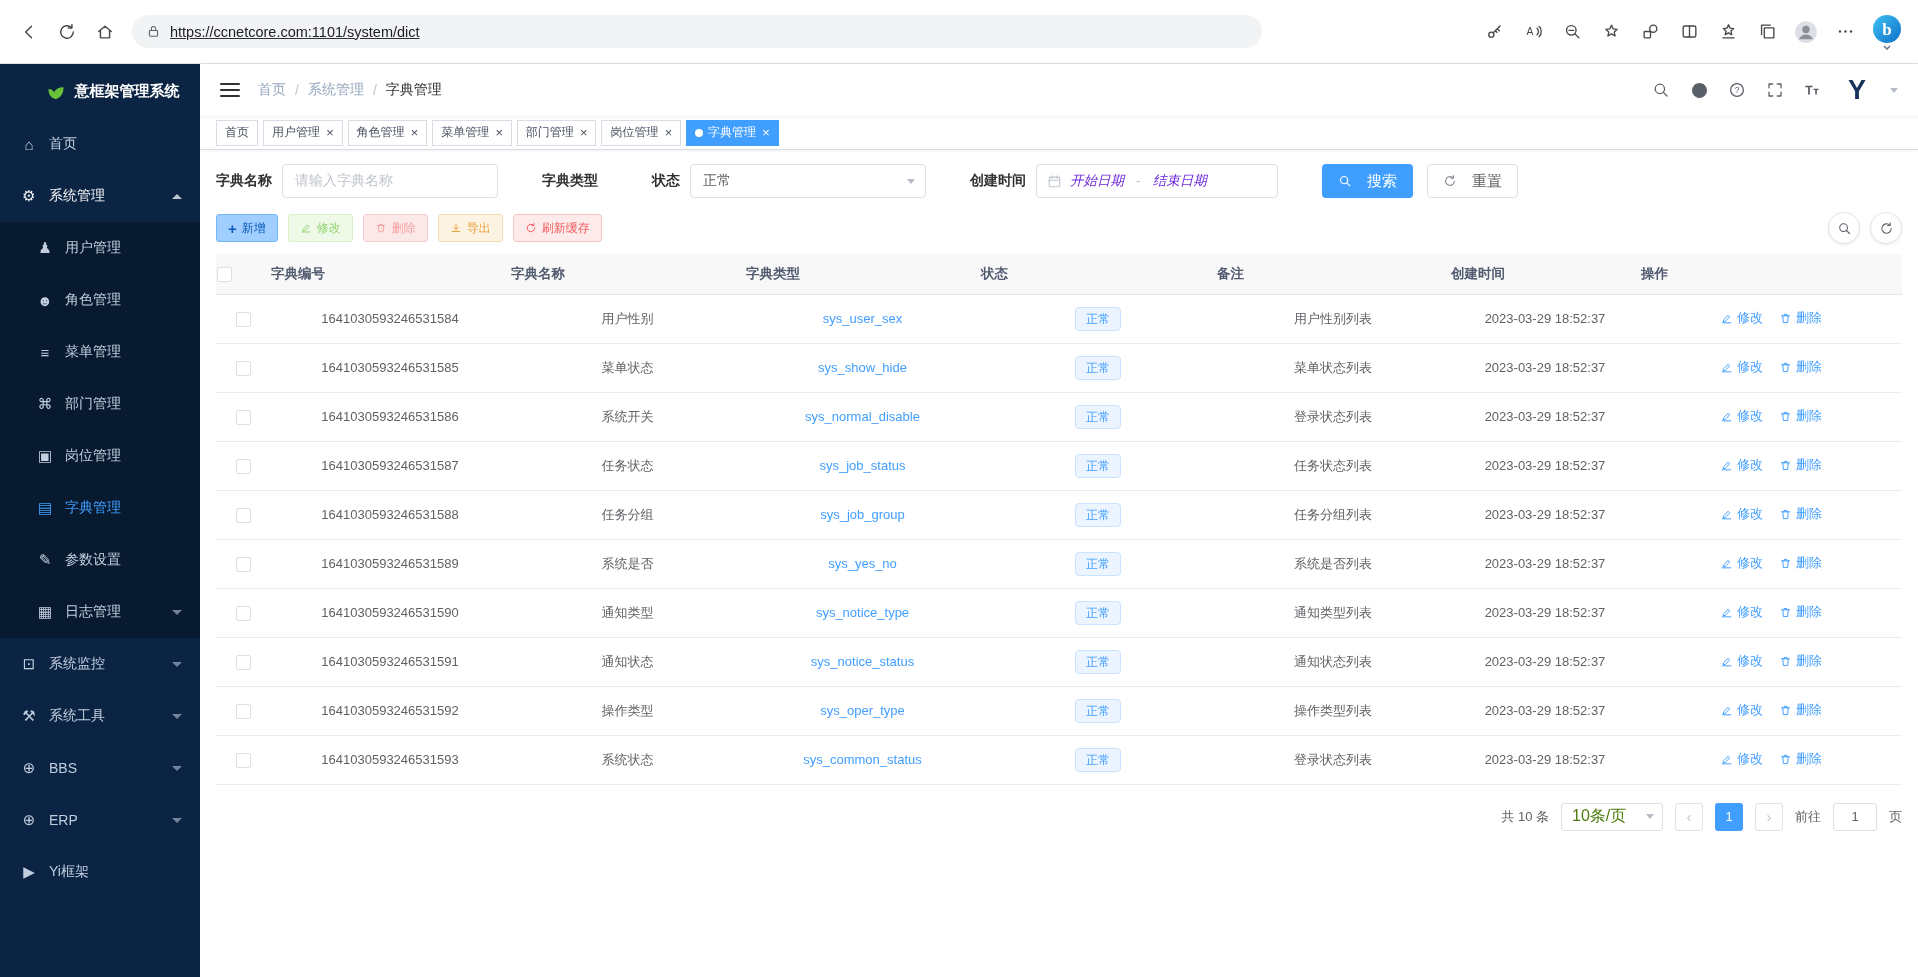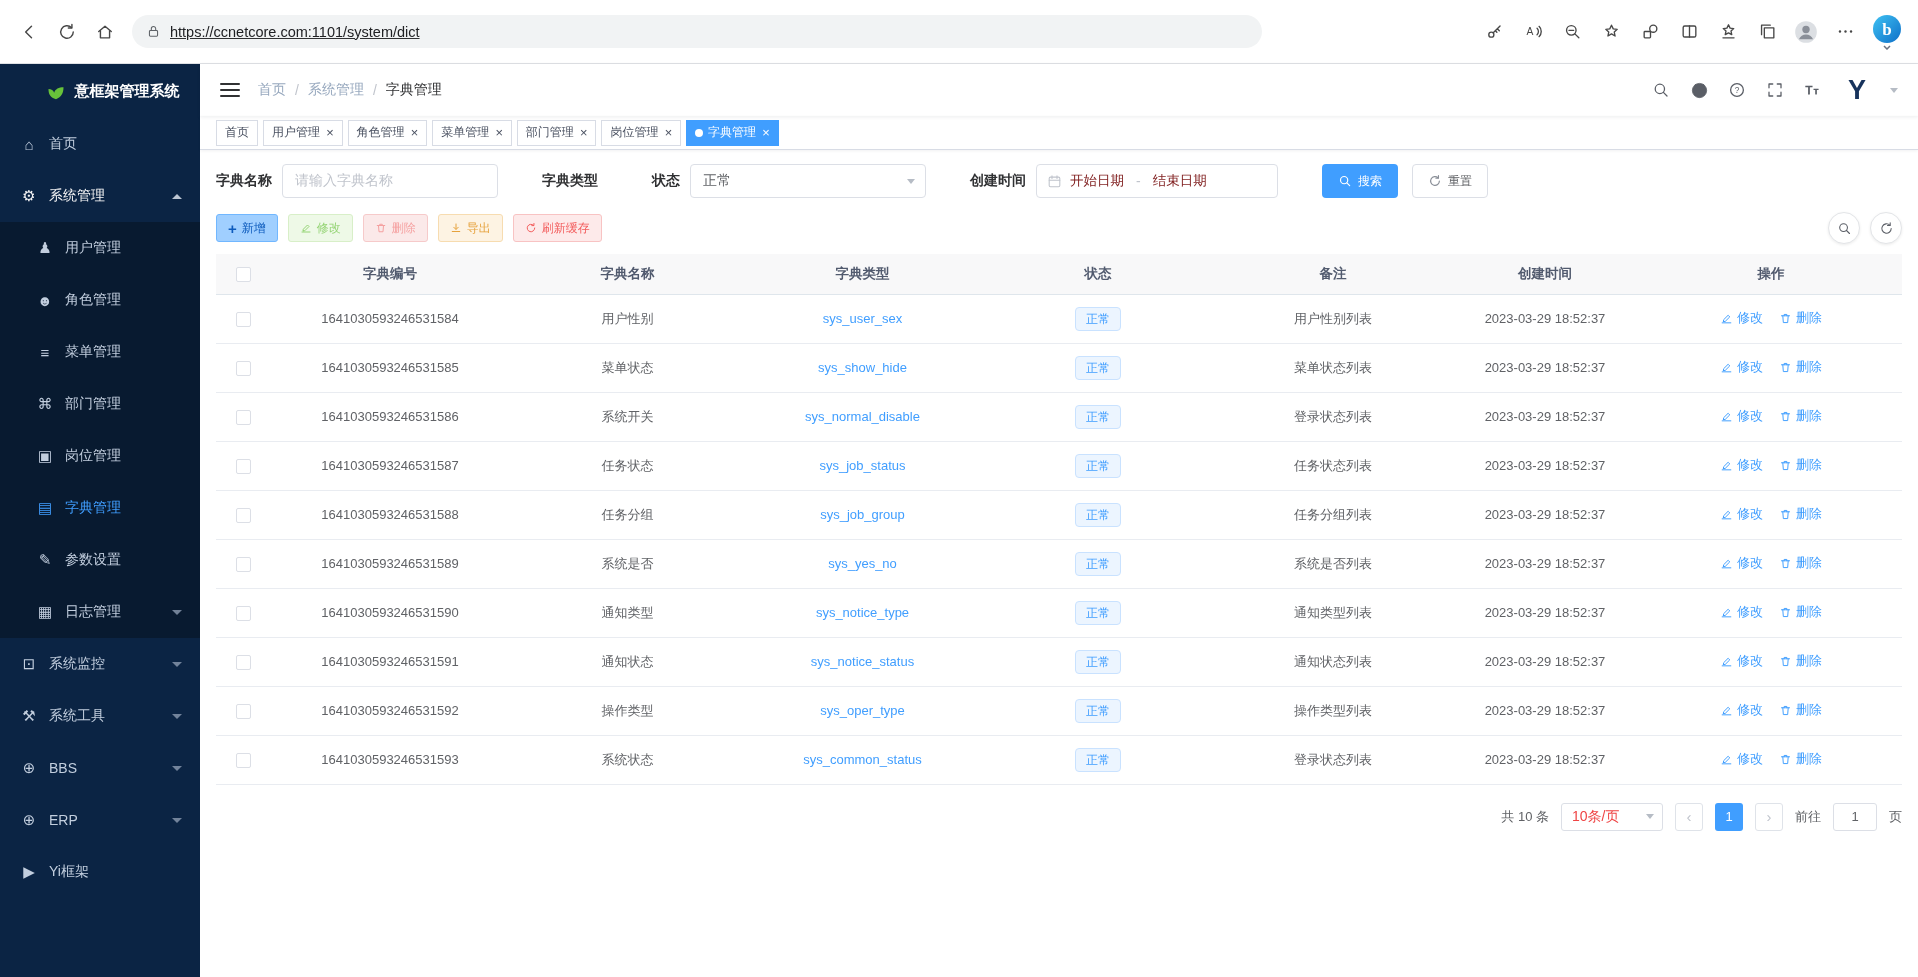--- a/index.html
+++ b/index.html
@@ -60,52 +60,52 @@
   .content { flex:1; padding:14px 16px 0 16px; overflow:hidden; }
 
   .filter-row { display:flex; align-items:center; margin-bottom:14px; flex-wrap:nowrap; }
   .f-group { display:flex; align-items:center; margin-right:44px; }
   .f-label { font-weight:700; font-size:14px; color:#303133; margin-right:10px; white-space:nowrap; }
   .f-input { height:34px; border:1px solid #dcdfe6; border-radius:4px; padding:0 12px; font-size:14px; color:#606266; outline:none; font-family:Liberation Mono, monospace; }
   .f-input::placeholder { color:#c0c4cc; }
   .w1 { width:216px; } .w2 { width:242px; }
   .select-box { width:236px; height:34px; border:1px solid #dcdfe6; border-radius:4px; padding:0 10px 0 12px; display:flex; align-items:center; justify-content:space-between; color:#606266; cursor:pointer; background:#fff; }
   .date-box { width:242px; height:34px; border:1px solid #dcdfe6; border-radius:4px; padding:0 10px; display:flex; align-items:center; gap:8px; background:#fff; cursor:pointer; }
-  .date-box .ph { color:#7f1d1d; font-size:13.5px; }
+  .date-box .ph { color:#6d28d9; font-size:13.5px;font-style:italic; }
   .date-box .dsep { color:#c0c4cc; margin:0 4px; }
-  .btn { height:34px; padding:0 15px; border-radius:4px; font-size:12px; display:inline-flex; align-items:center; gap:6px; border:1px solid transparent; cursor:pointer; font-family:inherit; }
+  .btn { height:34px; padding:0 15px; border-radius:4px; font-size:15px; display:inline-flex; align-items:center; gap:15px; border:1px solid transparent; cursor:pointer; font-family:inherit; }
   .btn-search { background:#409eff; color:#fff; margin-right:14px; }
   .btn-search svg { stroke:#fff; }
   .btn-reset { background:#fff; border-color:#dcdfe6; color:#606266; }
   .btn-reset svg { stroke:#8a8f98; }
 
   .toolbar { display:flex; align-items:center; margin-bottom:10px; }
   .tbtn { height:28px; padding:0 11px; border-radius:3px; font-size:12px; display:inline-flex; align-items:center; gap:5px; margin-right:10px; border:1px solid transparent; cursor:pointer; font-family:inherit; }
   .tbtn svg { width:12px; height:12px; stroke:currentColor; fill:none; stroke-width:2; stroke-linecap:round; stroke-linejoin:round; }
   .ti-plus { font-size:15px; line-height:1; font-weight:bold; }
   .tbtn-add    { background:#a0cfff; border-color:#71b7ff; color:#0d5bbd; }
   .tbtn-edit   { background:#eef9e7; border-color:#d8efc8; color:#95d475; cursor:not-allowed; }
   .tbtn-del    { background:#fbe9e9; border-color:#f6caca; color:#f5a0a0; cursor:not-allowed; }
   .tbtn-export { background:#fdf3e3; border-color:#f7dcb0; color:#e6a23c; }
   .tbtn-cache  { background:#fdeaea; border-color:#f8c3c3; color:#f35d5d; }
   .toolbar-right { margin-left:auto; display:flex; gap:10px; }
   .circle-btn { width:32px; height:32px; border-radius:50%; background:#fff; border:1px solid #e3e5e8; box-shadow:0 1px 3px rgba(0,0,0,.08); display:flex; align-items:center; justify-content:center; cursor:pointer; }
   .circle-btn svg { stroke:#5a5e66; width:15px; height:15px; }
 
   table { width:100%; border-collapse:collapse; table-layout:fixed; font-size:13px; color:#606266; }
-  thead th { background:#f8f8f9; color:#515a6e; font-weight:700; height:40px; font-size:13.5px; border-bottom:1px solid #dfe6ec; text-align:center; }
+  thead th { background:#f8f8f9; color:#515a6e; font-weight:700; height:40px; font-size:13.5px; border-bottom:1px solid #dfe6ec; text-align:left; }
   tbody td { height:49px; border-bottom:1px solid #e9ecf1; text-align:center; white-space:nowrap; overflow:hidden; text-overflow:ellipsis; padding:0 4px; }
   .cb { display:inline-block; width:15px; height:15px; border:1px solid #dcdfe6; border-radius:2px; background:#fff; vertical-align:middle; cursor:pointer; }
   .link { color:#409eff; cursor:pointer; text-decoration:none; }
   .status-tag { display:inline-block; padding:2px 10px; font-size:12px; color:#409eff; background:#ecf5ff; border:1px solid #c9e2ff; border-radius:4px; line-height:18px; }
   .op-link { color:#409eff; cursor:pointer; display:inline-flex; align-items:center; gap:4px; margin:0 8px; font-size:13px; }
   .op-link svg { width:13px; height:13px; stroke:#409eff; fill:none; stroke-width:1.8; stroke-linecap:round; stroke-linejoin:round; }
 
   .pager { display:flex; align-items:center; justify-content:flex-end; gap:12px; margin-top:18px; font-size:13px; color:#606266; }
-  .pg-size { width:102px; height:28px; border:1px solid #dcdfe6; border-radius:3px; display:flex; align-items:center; justify-content:space-between; padding:0 8px 0 10px; font-size:14px; color:#ef4444; cursor:pointer; }
+  .pg-size { width:102px; height:28px; border:1px solid #dcdfe6; border-radius:3px; display:flex; align-items:center; justify-content:space-between; padding:0 8px 0 10px; font-size:16px; color:#4d7c0f; cursor:pointer; }
   .pg-btn { width:28px; height:28px; border:1px solid #dfe3e9; border-radius:3px; display:flex; align-items:center; justify-content:center; color:#c0c4cc; font-size:15px; cursor:pointer; background:#fff; }
   .pg-page { width:28px; height:28px; border-radius:3px; display:flex; align-items:center; justify-content:center; background:#409eff; color:#fff; font-size:13px; cursor:pointer; }
   .pg-input { width:44px; height:28px; border:1px solid #dcdfe6; border-radius:3px; text-align:center; font-size:13px; color:#606266; outline:none; font-family:inherit; }
 </style>
 </head>
 <body>
 
 <div class="browser">
   <span class="nav-ic">
     <svg class="sic" width="20" height="20" viewBox="0 0 24 24">

